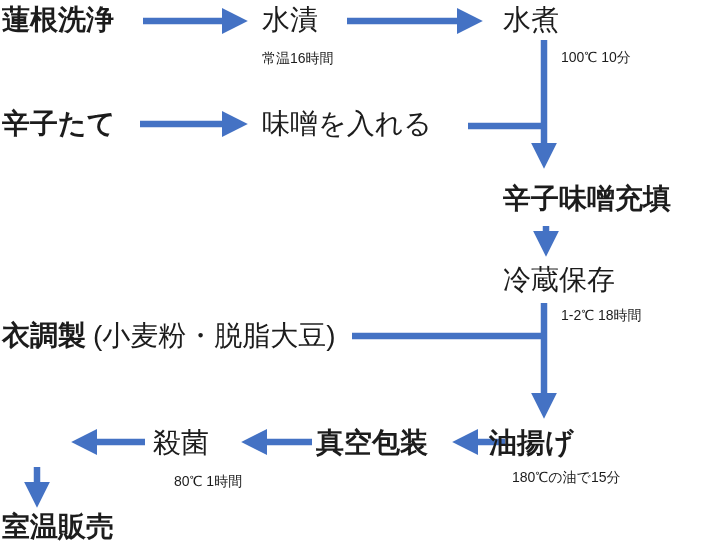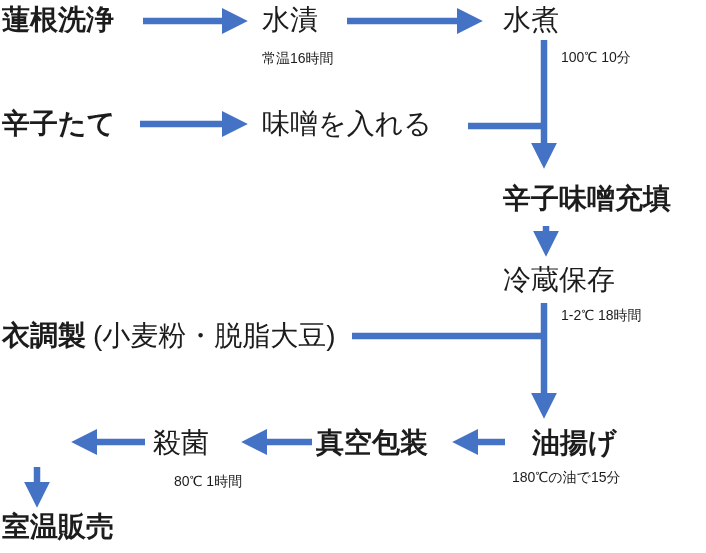--- a/index.html
+++ b/index.html
@@ -50,20 +50,20 @@
   <div class="node" style="left:262px; top:108px;">味噌を入れる</div>
 
   <div class="node bold" style="left:503px; top:183px;">辛子味噌充填</div>
   <div class="node" style="left:503px; top:264px;">冷蔵保存</div>
   <div class="note" style="left:561px; top:307px;">1-2℃ 18時間</div>
 
   <div class="node" style="left:2px; top:320px;">
     <span class="bold">衣調製</span><span class="sub">(小麦粉・脱脂大豆)</span>
   </div>
 
-  <div class="node bold" style="left:532px; top:427px;">油揚げ</div>
+  <div class="node bold" style="left:489px; top:427px;">油揚げ</div>
   <div class="note" style="left:512px; top:469px;">180℃の油で15分</div>
   <div class="node bold" style="left:316px; top:427px;">真空包装</div>
   <div class="node" style="left:153px; top:427px;text-align:center;">殺菌</div>
   <div class="note" style="left:174px; top:473px;">80℃ 1時間</div>
   <div class="node bold" style="left:2px; top:511px;">室温販売</div>
 
 </div>
 
 </body></html>

